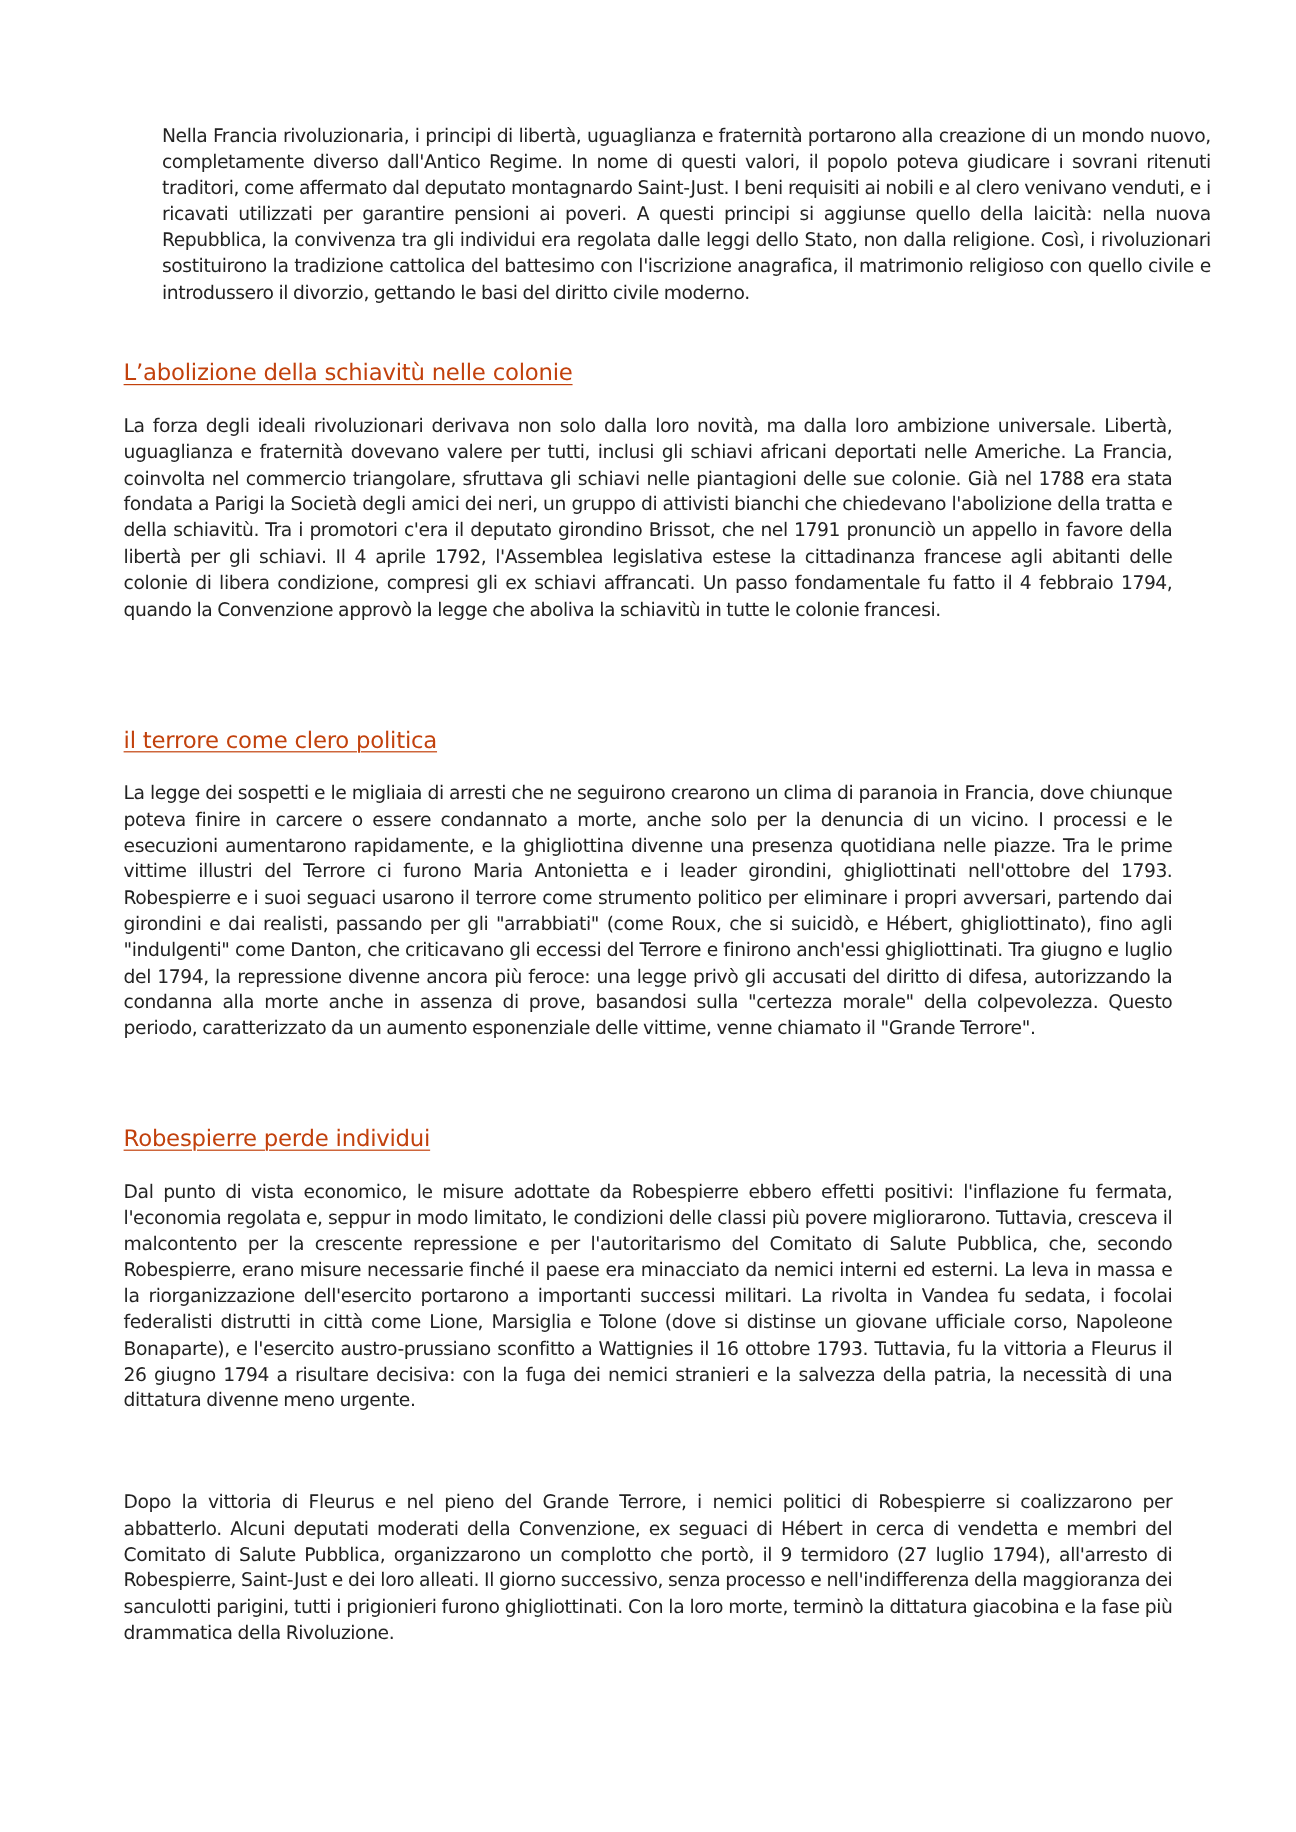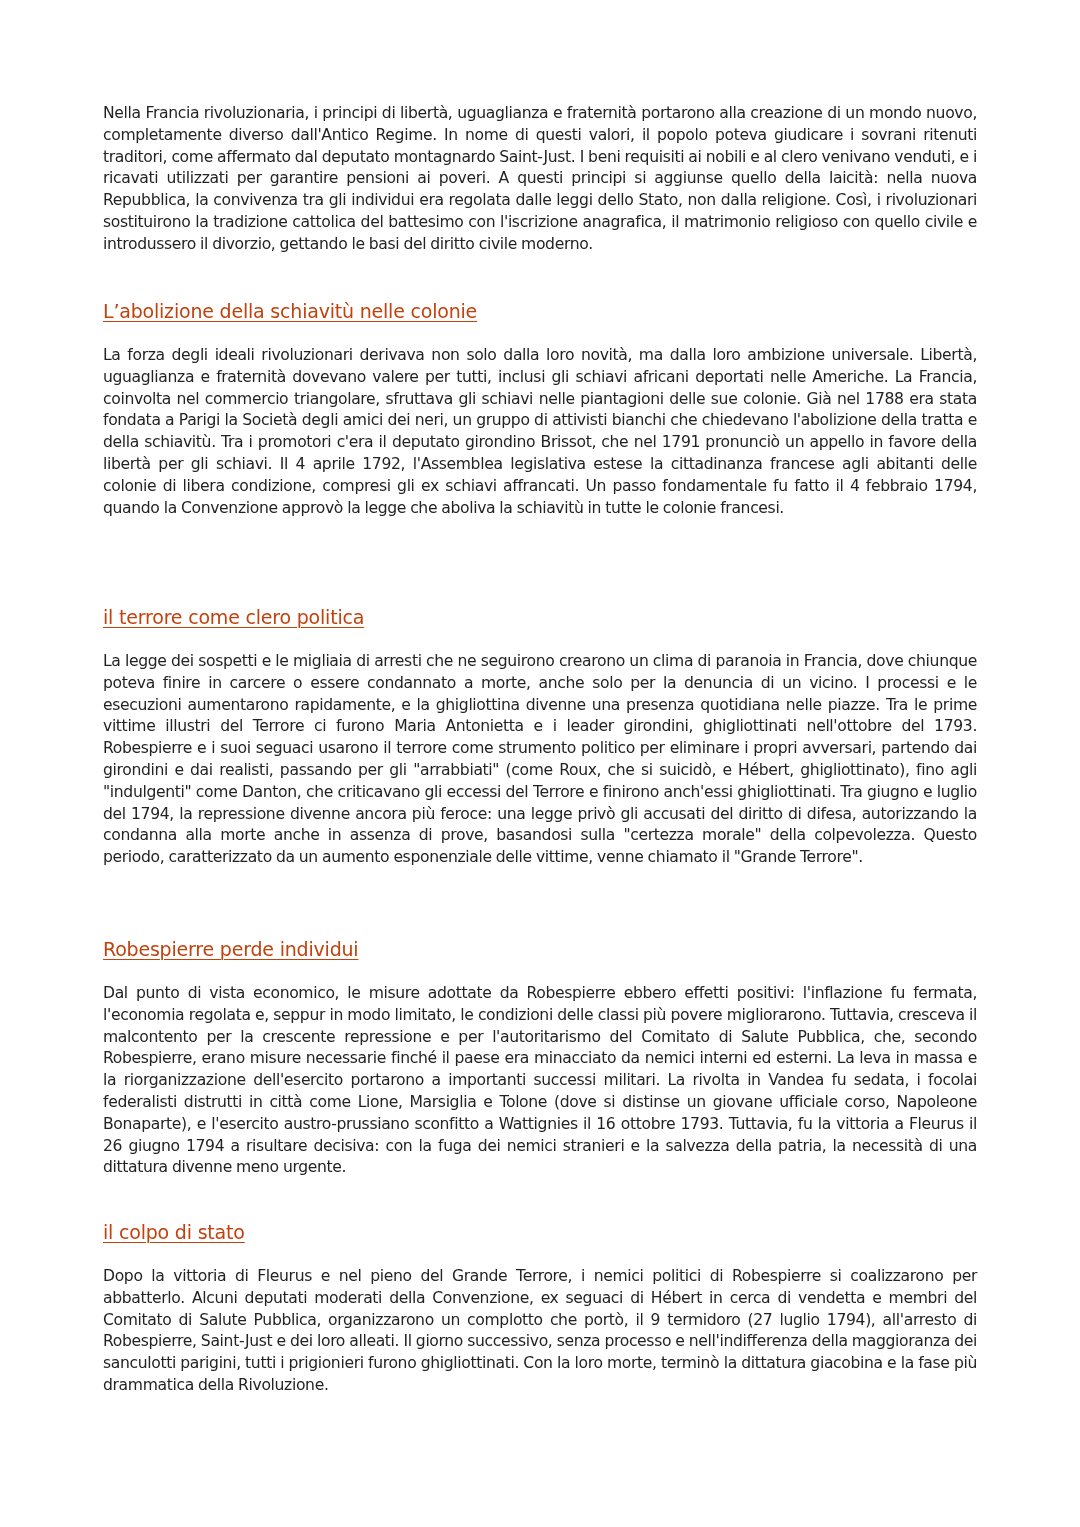--- a/index.html
+++ b/index.html
@@ -45,37 +45,36 @@
       letter-spacing: -0.2px;
       font-family: "DejaVu Sans", sans-serif;
     }
     .section { position: absolute; left: 0; width: 874px; }
   </style>
 </head>
 <body>
 
 <div class="page">
 
-  <div class="section" style="top:0px;">
+  <div class="section" style="top:0px;margin-left:32px;">
     <p class="para">Nella Francia rivoluzionaria, i principi di libertà, uguaglianza e fraternità portarono alla creazione di un mondo nuovo, completamente diverso dall'Antico Regime. In nome di questi valori, il popolo poteva giudicare i sovrani ritenuti traditori, come affermato dal deputato montagnardo Saint-Just. I beni requisiti ai nobili e al clero venivano venduti, e i ricavati utilizzati per garantire pensioni ai poveri. A questi principi si aggiunse quello della laicità: nella nuova Repubblica, la convivenza tra gli individui era regolata dalle leggi dello Stato, non dalla religione. Così, i rivoluzionari sostituirono la tradizione cattolica del battesimo con l'iscrizione anagrafica, il matrimonio religioso con quello civile e introdussero il divorzio, gettando le basi del diritto civile moderno.</p>
   </div>
 
   <div class="section" style="top:196px;">
     <h2 class="heading">L’abolizione della schiavitù nelle colonie</h2>
     <p class="para" style="margin-top:22px;">La forza degli ideali rivoluzionari derivava non solo dalla loro novità, ma dalla loro ambizione universale. Libertà, uguaglianza e fraternità dovevano valere per tutti, inclusi gli schiavi africani deportati nelle Americhe. La Francia, coinvolta nel commercio triangolare, sfruttava gli schiavi nelle piantagioni delle sue colonie. Già nel 1788 era stata fondata a Parigi la Società degli amici dei neri, un gruppo di attivisti bianchi che chiedevano l'abolizione della tratta e della schiavitù. Tra i promotori c'era il deputato girondino Brissot, che nel 1791 pronunciò un appello in favore della libertà per gli schiavi. Il 4 aprile 1792, l'Assemblea legislativa estese la cittadinanza francese agli abitanti delle colonie di libera condizione, compresi gli ex schiavi affrancati. Un passo fondamentale fu fatto il 4 febbraio 1794, quando la Convenzione approvò la legge che aboliva la schiavitù in tutte le colonie francesi.</p>
   </div>
 
   <div class="section" style="top:502px;">
     <h2 class="heading">il terrore come clero politica</h2>
     <p class="para" style="margin-top:22px;">La legge dei sospetti e le migliaia di arresti che ne seguirono crearono un clima di paranoia in Francia, dove chiunque poteva finire in carcere o essere condannato a morte, anche solo per la denuncia di un vicino. I processi e le esecuzioni aumentarono rapidamente, e la ghigliottina divenne una presenza quotidiana nelle piazze. Tra le prime vittime illustri del Terrore ci furono Maria Antonietta e i leader girondini, ghigliottinati nell'ottobre del 1793. Robespierre e i suoi seguaci usarono il terrore come strumento politico per eliminare i propri avversari, partendo dai girondini e dai realisti, passando per gli "arrabbiati" (come Roux, che si suicidò, e Hébert, ghigliottinato), fino agli "indulgenti" come Danton, che criticavano gli eccessi del Terrore e finirono anch'essi ghigliottinati. Tra giugno e luglio del 1794, la repressione divenne ancora più feroce: una legge privò gli accusati del diritto di difesa, autorizzando la condanna alla morte anche in assenza di prove, basandosi sulla "certezza morale" della colpevolezza. Questo periodo, caratterizzato da un aumento esponenziale delle vittime, venne chiamato il "Grande Terrore".</p>
   </div>
 
   <div class="section" style="top:834px;">
     <h2 class="heading">Robespierre perde individui</h2>
     <p class="para" style="margin-top:22px;">Dal punto di vista economico, le misure adottate da Robespierre ebbero effetti positivi: l'inflazione fu fermata, l'economia regolata e, seppur in modo limitato, le condizioni delle classi più povere migliorarono. Tuttavia, cresceva il malcontento per la crescente repressione e per l'autoritarismo del Comitato di Salute Pubblica, che, secondo Robespierre, erano misure necessarie finché il paese era minacciato da nemici interni ed esterni. La leva in massa e la riorganizzazione dell'esercito portarono a importanti successi militari. La rivolta in Vandea fu sedata, i focolai federalisti distrutti in città come Lione, Marsiglia e Tolone (dove si distinse un giovane ufficiale corso, Napoleone Bonaparte), e l'esercito austro-prussiano sconfitto a Wattignies il 16 ottobre 1793. Tuttavia, fu la vittoria a Fleurus il 26 giugno 1794 a risultare decisiva: con la fuga dei nemici stranieri e la salvezza della patria, la necessità di una dittatura divenne meno urgente.</p>
   </div>
 
   <div class="section" style="top:1117px;">
-    <h2 class="heading">il colpo di stato</h2>
     <p class="para" style="margin-top:22px;">Dopo la vittoria di Fleurus e nel pieno del Grande Terrore, i nemici politici di Robespierre si coalizzarono per abbatterlo. Alcuni deputati moderati della Convenzione, ex seguaci di Hébert in cerca di vendetta e membri del Comitato di Salute Pubblica, organizzarono un complotto che portò, il 9 termidoro (27 luglio 1794), all'arresto di Robespierre, Saint-Just e dei loro alleati. Il giorno successivo, senza processo e nell'indifferenza della maggioranza dei sanculotti parigini, tutti i prigionieri furono ghigliottinati. Con la loro morte, terminò la dittatura giacobina e la fase più drammatica della Rivoluzione.</p>
   </div>
 
 </div>
 
 </body></html>

